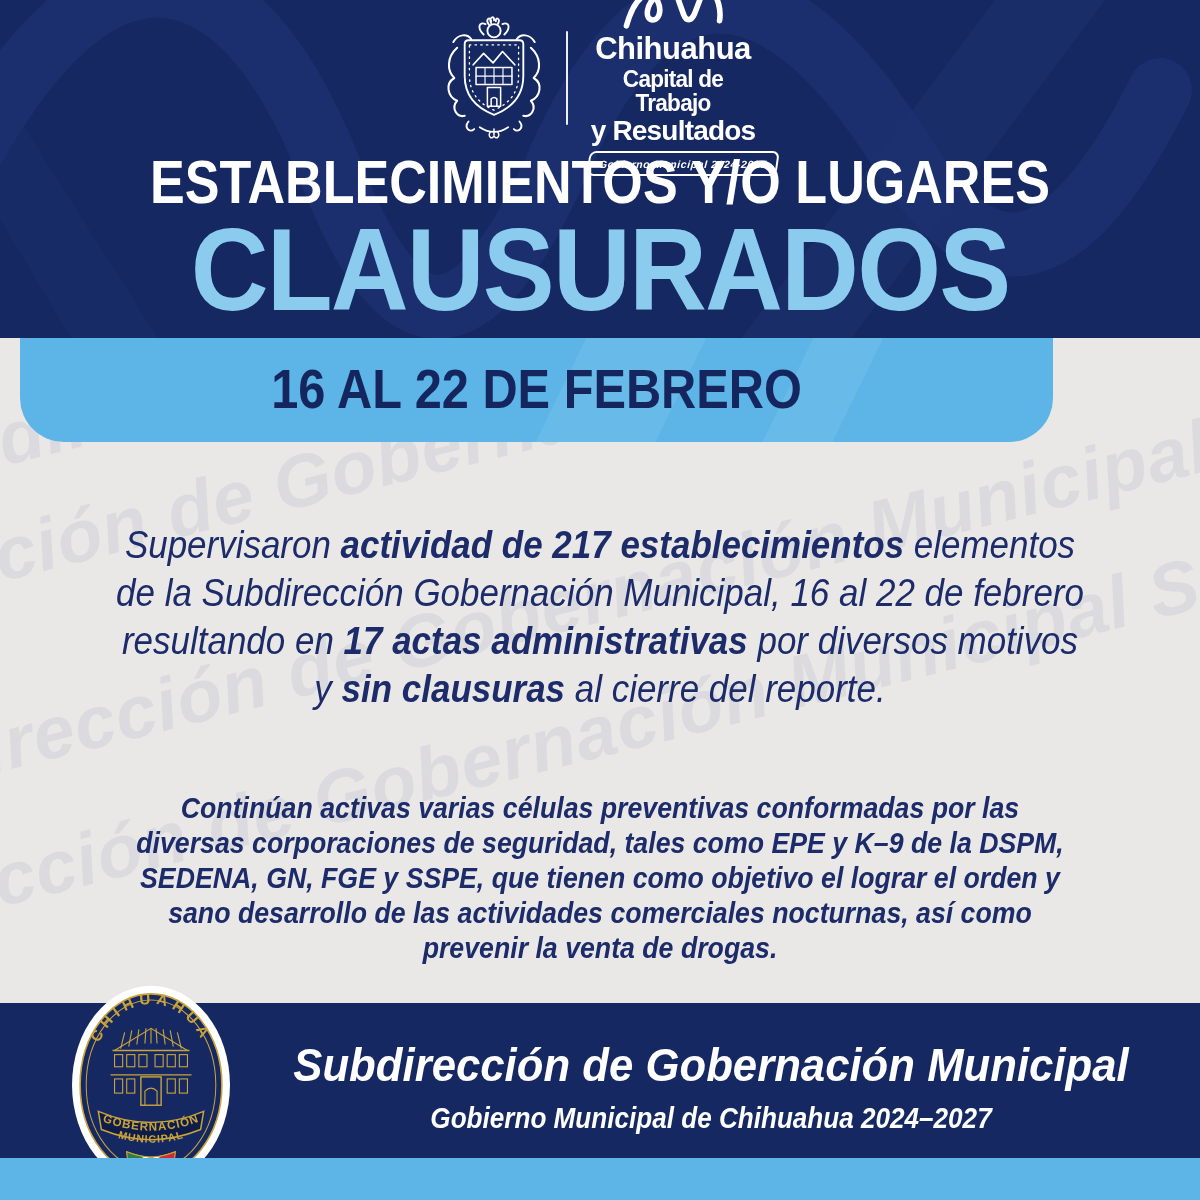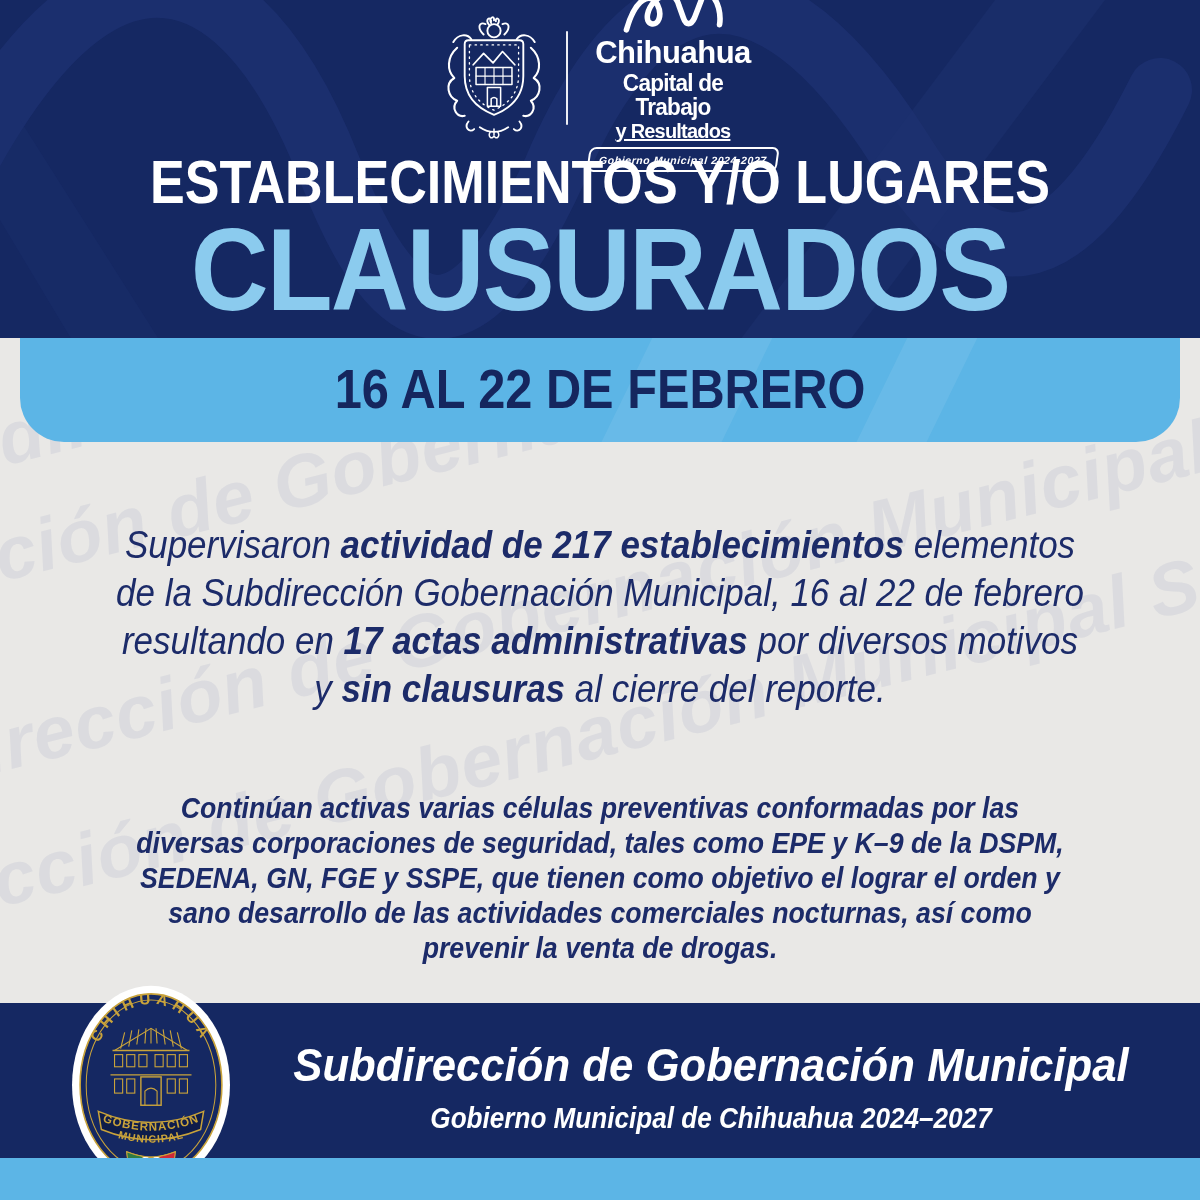--- a/index.html
+++ b/index.html
@@ -17,42 +17,42 @@
   .logo-row{
     position:absolute;left:0;top:8px;width:1200px;height:140px;
     display:flex;justify-content:center;align-items:center;gap:20px;z-index:2;
   }
   .crest-svg{display:block;}
   .logo-divider{width:2px;height:94px;background:rgba(255,255,255,.92);border-radius:2px;}
   .brand{width:170px;text-align:center;color:#fff;line-height:1;}
   .brand .wave{display:block;margin:0 auto 2px auto;}
   .brand-name{font-size:31px;font-weight:700;letter-spacing:-.5px;}
   .brand-tag1{font-size:24px;font-weight:700;margin-top:3px;letter-spacing:-.8px;transform:scaleX(.94);}
-  .brand-tag2{font-size:20px;font-weight:700;margin-top:2px;letter-spacing:-.8px;text-decoration:underline;}
+  .brand-tag2{font-size:28px;font-weight:700;margin-top:2px;letter-spacing:-.8px;}
   .brand-pill{
     display:inline-block;margin-top:6px;border:2px solid #fff;border-radius:7px;
     padding:2px 9px 3px 9px;transform:skewX(-8deg);
   }
   .brand-pill span{
     display:inline-block;transform:skewX(4deg);font-size:10.5px;font-weight:700;
     font-style:italic;letter-spacing:.6px;white-space:nowrap;
   }
   .title1{
     position:absolute;left:0;top:146px;width:1200px;text-align:center;
     color:#fff;font-size:62px;font-weight:700;letter-spacing:0;
     transform:scaleX(.84);transform-origin:center top;white-space:nowrap;z-index:2;
   }
   .title2{
     position:absolute;left:0;top:203px;width:1200px;text-align:center;
     color:#8BCBEE;font-size:116px;font-weight:700;letter-spacing:-2px;
     transform:scaleX(.93);transform-origin:center top;white-space:nowrap;z-index:2;
   }
   
   .banner{
-    position:absolute;left:20px;top:338px;width:1160px;height:104px;
+    position:absolute;left:20px;top:338px;width:1033px;height:104px;
     background:#5CB5E6;border-radius:0 0 44px 44px;overflow:hidden;z-index:4;
   }
   .banner .streak{position:absolute;top:-40px;height:200px;background:#fff;opacity:.08;transform:skewX(-26deg);}
   .banner .s1{left:52%;width:120px;}
   .banner .s2{left:74%;width:70px;}
   .banner-label{
     position:absolute;left:0;top:0;width:100%;height:104px;line-height:102px;
     text-align:center;color:#15265E;font-size:56px;font-weight:700;
     transform:scaleX(.87);transform-origin:center center;white-space:nowrap;
   }

